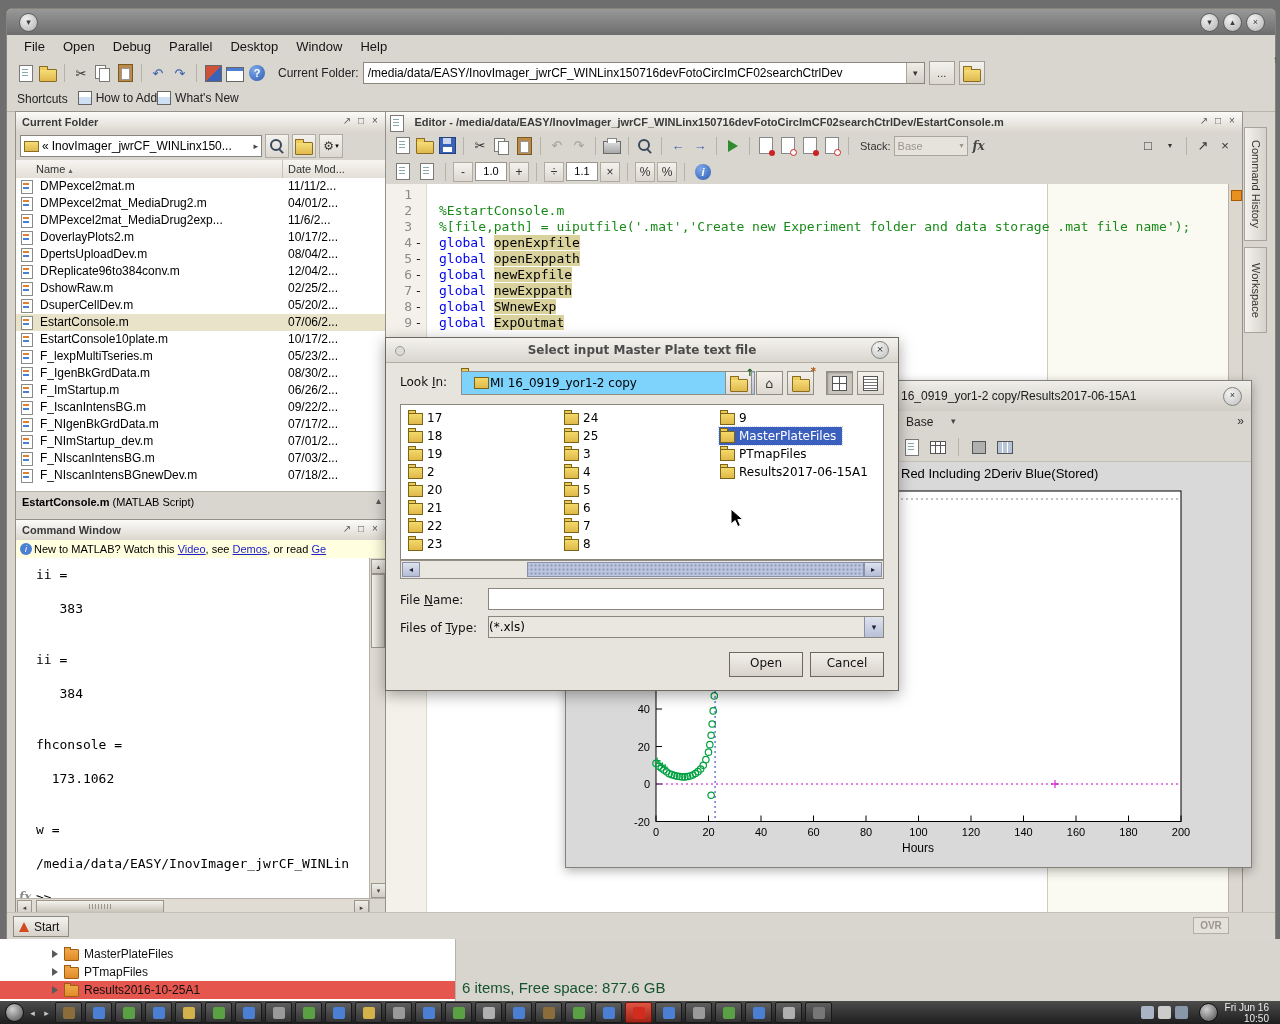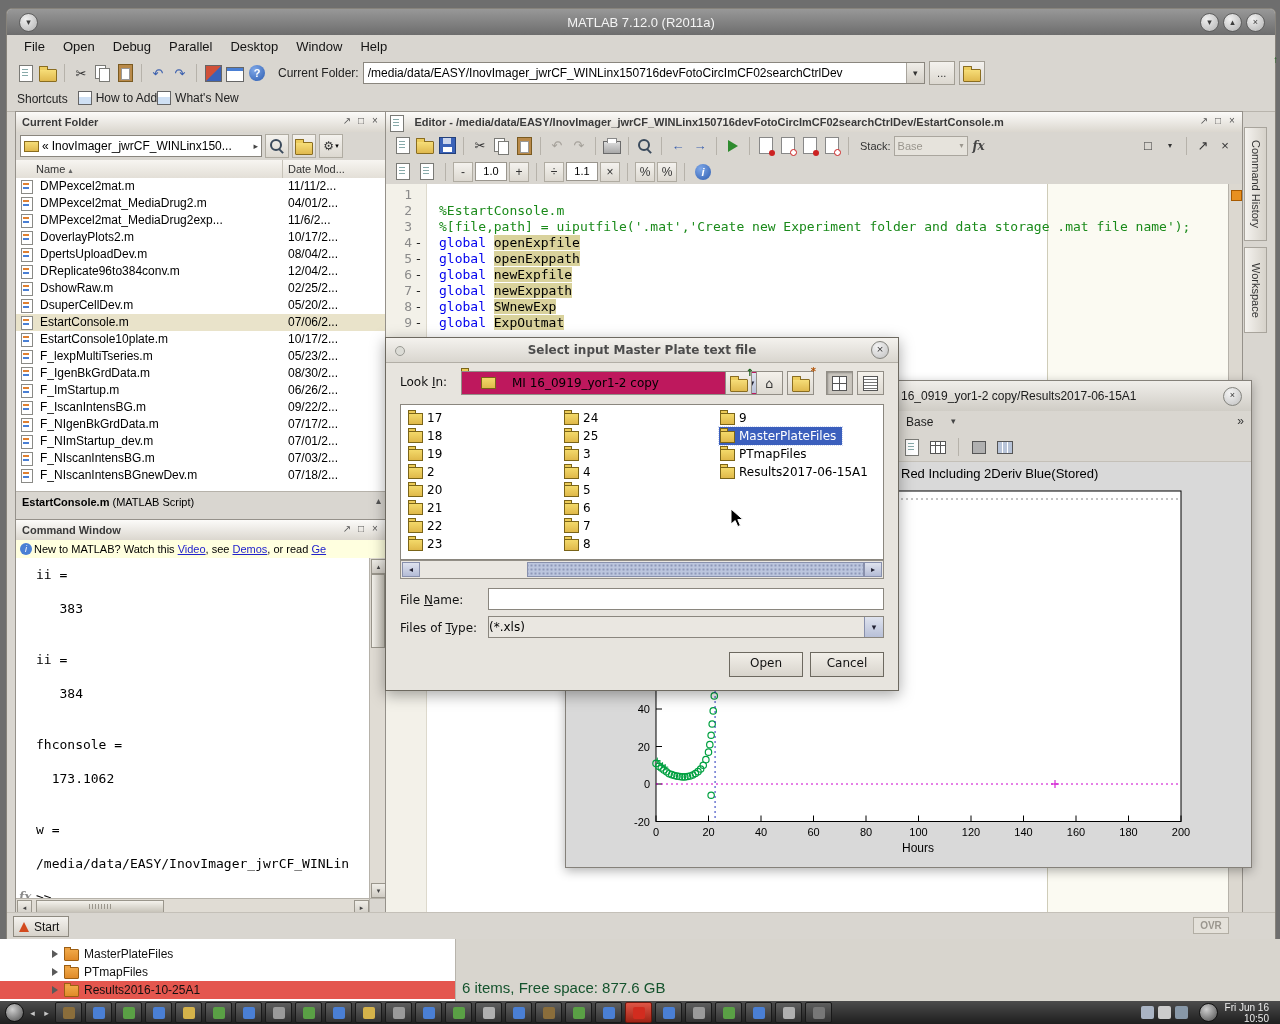--- a/index.html
+++ b/index.html
@@ -153,21 +153,21 @@
   #fig-svg{position:absolute;left:0;top:80px;}
 
   
   .dialog{position:absolute;left:385px;top:337px;width:512px;height:352px;background:#e7e4de;border:1px solid #6d6960;box-shadow:0 4px 14px rgba(0,0,0,.35);font-family:"DejaVu Sans",sans-serif;z-index:10;}
   .dlg-title{position:absolute;top:0;left:0;right:0;height:24px;background:linear-gradient(#f4f2ee,#d9d6cf);border-bottom:1px solid #b2aea6;}
   .dlg-title-text{position:absolute;left:0;right:0;top:5px;text-align:center;font-size:12px;font-weight:bold;color:#4c4c4c;}
   .dlg-dot{position:absolute;left:9px;top:8px;width:8px;height:8px;border-radius:50%;border:1px solid #9a9a94;background:#dcdcd6;}
   .dlg-row{position:absolute;left:14px;right:14px;font-size:12px;}
   .dlg-label{position:absolute;left:0;top:5px;color:#111;white-space:nowrap;}
   .mnemonic{text-decoration:underline;}
-  .dlg-combo{position:absolute;left:61px;top:1px;width:280px;height:22px;background:#be185d;border:1px solid #928e86;display:flex;align-items:center;font-size:12px;padding-left:19px;gap:16px;}
+  .dlg-combo{position:absolute;left:61px;top:1px;width:280px;height:22px;background:#7dd3fc;border:1px solid #928e86;display:flex;align-items:center;font-size:12px;padding-left:12px;gap:1px;}
   .dlg-combo .grow{flex:1;white-space:nowrap;overflow:hidden;}
   .metal-arrow{width:18px;height:20px;background:linear-gradient(#dfe3ee,#b8c0d8);border-left:1px solid #8890ac;display:inline-flex;align-items:center;justify-content:center;font-size:9px;color:#223;flex:0 0 auto;}
   .dlg-tools{position:absolute;right:0;top:1px;display:flex;gap:4px;}
   .dlg-tool{width:25px;height:22px;border:1px solid #928e86;background:linear-gradient(#f4f1eb,#ddd9d1);display:inline-flex;align-items:center;justify-content:center;position:relative;}
   .dlg-tool.pressed{background:#cac6be;box-shadow:inset 1px 1px 2px rgba(0,0,0,.3);}
   .viewpair{margin-left:8px;}
   .dlg-list{position:absolute;left:14px;top:66px;width:482px;height:154px;background:#fff;border:1px solid #8a867e;overflow:hidden;}
   .dlg-col{position:absolute;top:4px;}
   .dlg-col1{left:6px;}.dlg-col2{left:162px;}.dlg-col3{left:318px;}
   .dlg-item{position:relative;height:18px;line-height:18px;font-size:12px;padding:0 6px 0 20px;white-space:nowrap;width:max-content;}
@@ -207,21 +207,20 @@
   .cursor{position:absolute;left:730px;top:508px;z-index:30;}
 </style>
 </head>
 <body>
 
 <div class="desktop">
 
   <div class="mlwin">
     <div class="titlebar">
       <span class="tb-circle" style="left:12px">▾</span>
-      <span class="tb-title">MATLAB 7.12.0 (R2011a)</span>
       <span class="tb-circle" style="right:56px">▾</span>
       <span class="tb-circle" style="right:33px">▴</span>
       <span class="tb-circle" style="right:10px">×</span>
     </div>
 
     <div class="menubar" id="menubar"><span class="menu-item">File</span><span class="menu-item">Open</span><span class="menu-item">Debug</span><span class="menu-item">Parallel</span><span class="menu-item">Desktop</span><span class="menu-item">Window</span><span class="menu-item">Help</span></div>
 
     <div class="toolbarrow">
       <span class="ic">
           <span class="ic-page"></span>

